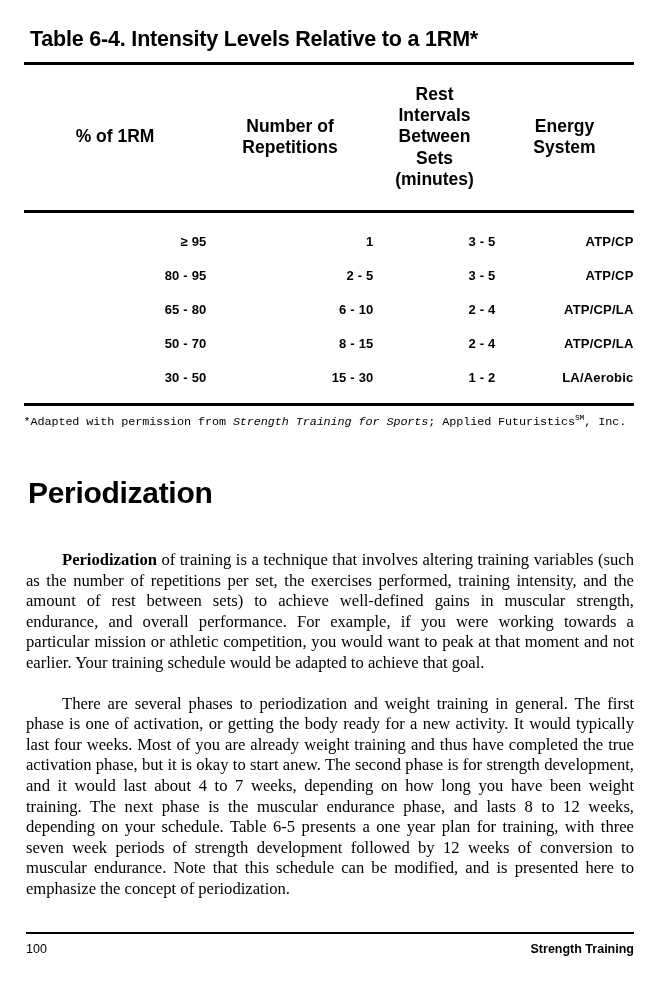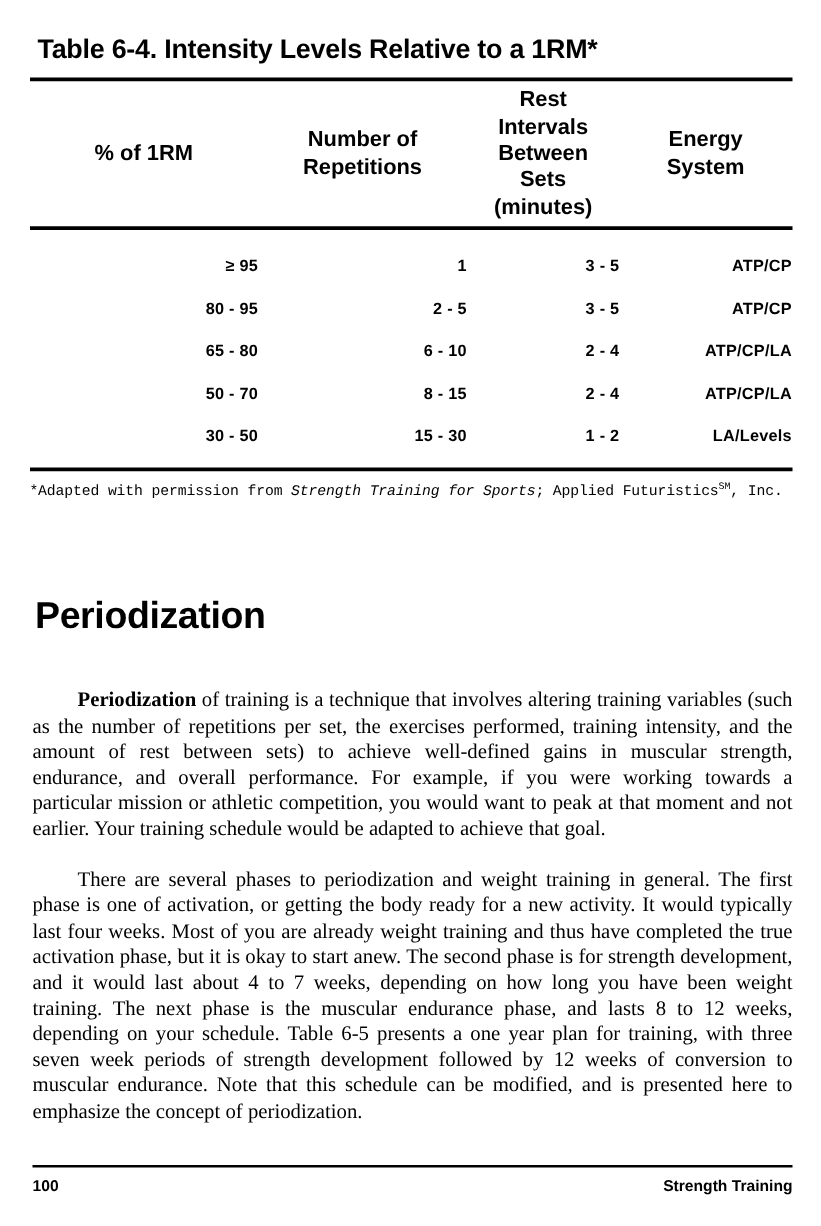--- a/index.html
+++ b/index.html
@@ -64,21 +64,21 @@
   table.intensity col.c3 { width: 122px; }
   table.intensity col.c4 { width: 138px; }
 
   table.intensity th {
     font-size: 17.5px;
     font-weight: bold;
     text-align: center;
     vertical-align: middle;
     line-height: 1.22;
     padding: 0;
-    height: 116px;
+    height: 145px;
   }
 
   table.intensity th .hdr-lines {
     display: block;
   }
 
   table.intensity td {
     font-size: 13px;
     font-weight: bold;
     text-align: right;
@@ -149,21 +149,21 @@
     position: absolute;
     left: 26px;
     top: 942px;
     width: 608px;
     font-family: "Liberation Sans", "DejaVu Sans", sans-serif;
     font-size: 12.5px;
     display: flex;
     justify-content: space-between;
     align-items: baseline;
   }
-  .footer .page-num { font-weight: bold; }
+  .footer .page-num { font-weight: normal; }
   .footer .book-title { font-weight: bold; }
 </style>
 </head>
 <body>
 
 <div class="page">
 
   <div class="table-block">
 
     <div class="table-title">Table 6-4. Intensity Levels Relative to a 1RM*</div>
@@ -246,21 +246,21 @@
         <tr>
           <td>50 - 70</td>
           <td>8 - 15</td>
           <td>2 - 4</td>
           <td>ATP/CP/LA</td>
         </tr>
         <tr>
           <td>30 - 50</td>
           <td>15 - 30</td>
           <td>1 - 2</td>
-          <td>LA/Levels</td>
+          <td>LA/Aerobic</td>
         </tr>
         <tr class="spacer-row">
           <td style="height:8px"></td>
           <td style="height:8px"></td>
           <td style="height:8px"></td>
           <td style="height:8px"></td>
         </tr>
       </tbody>
     </table>
 

